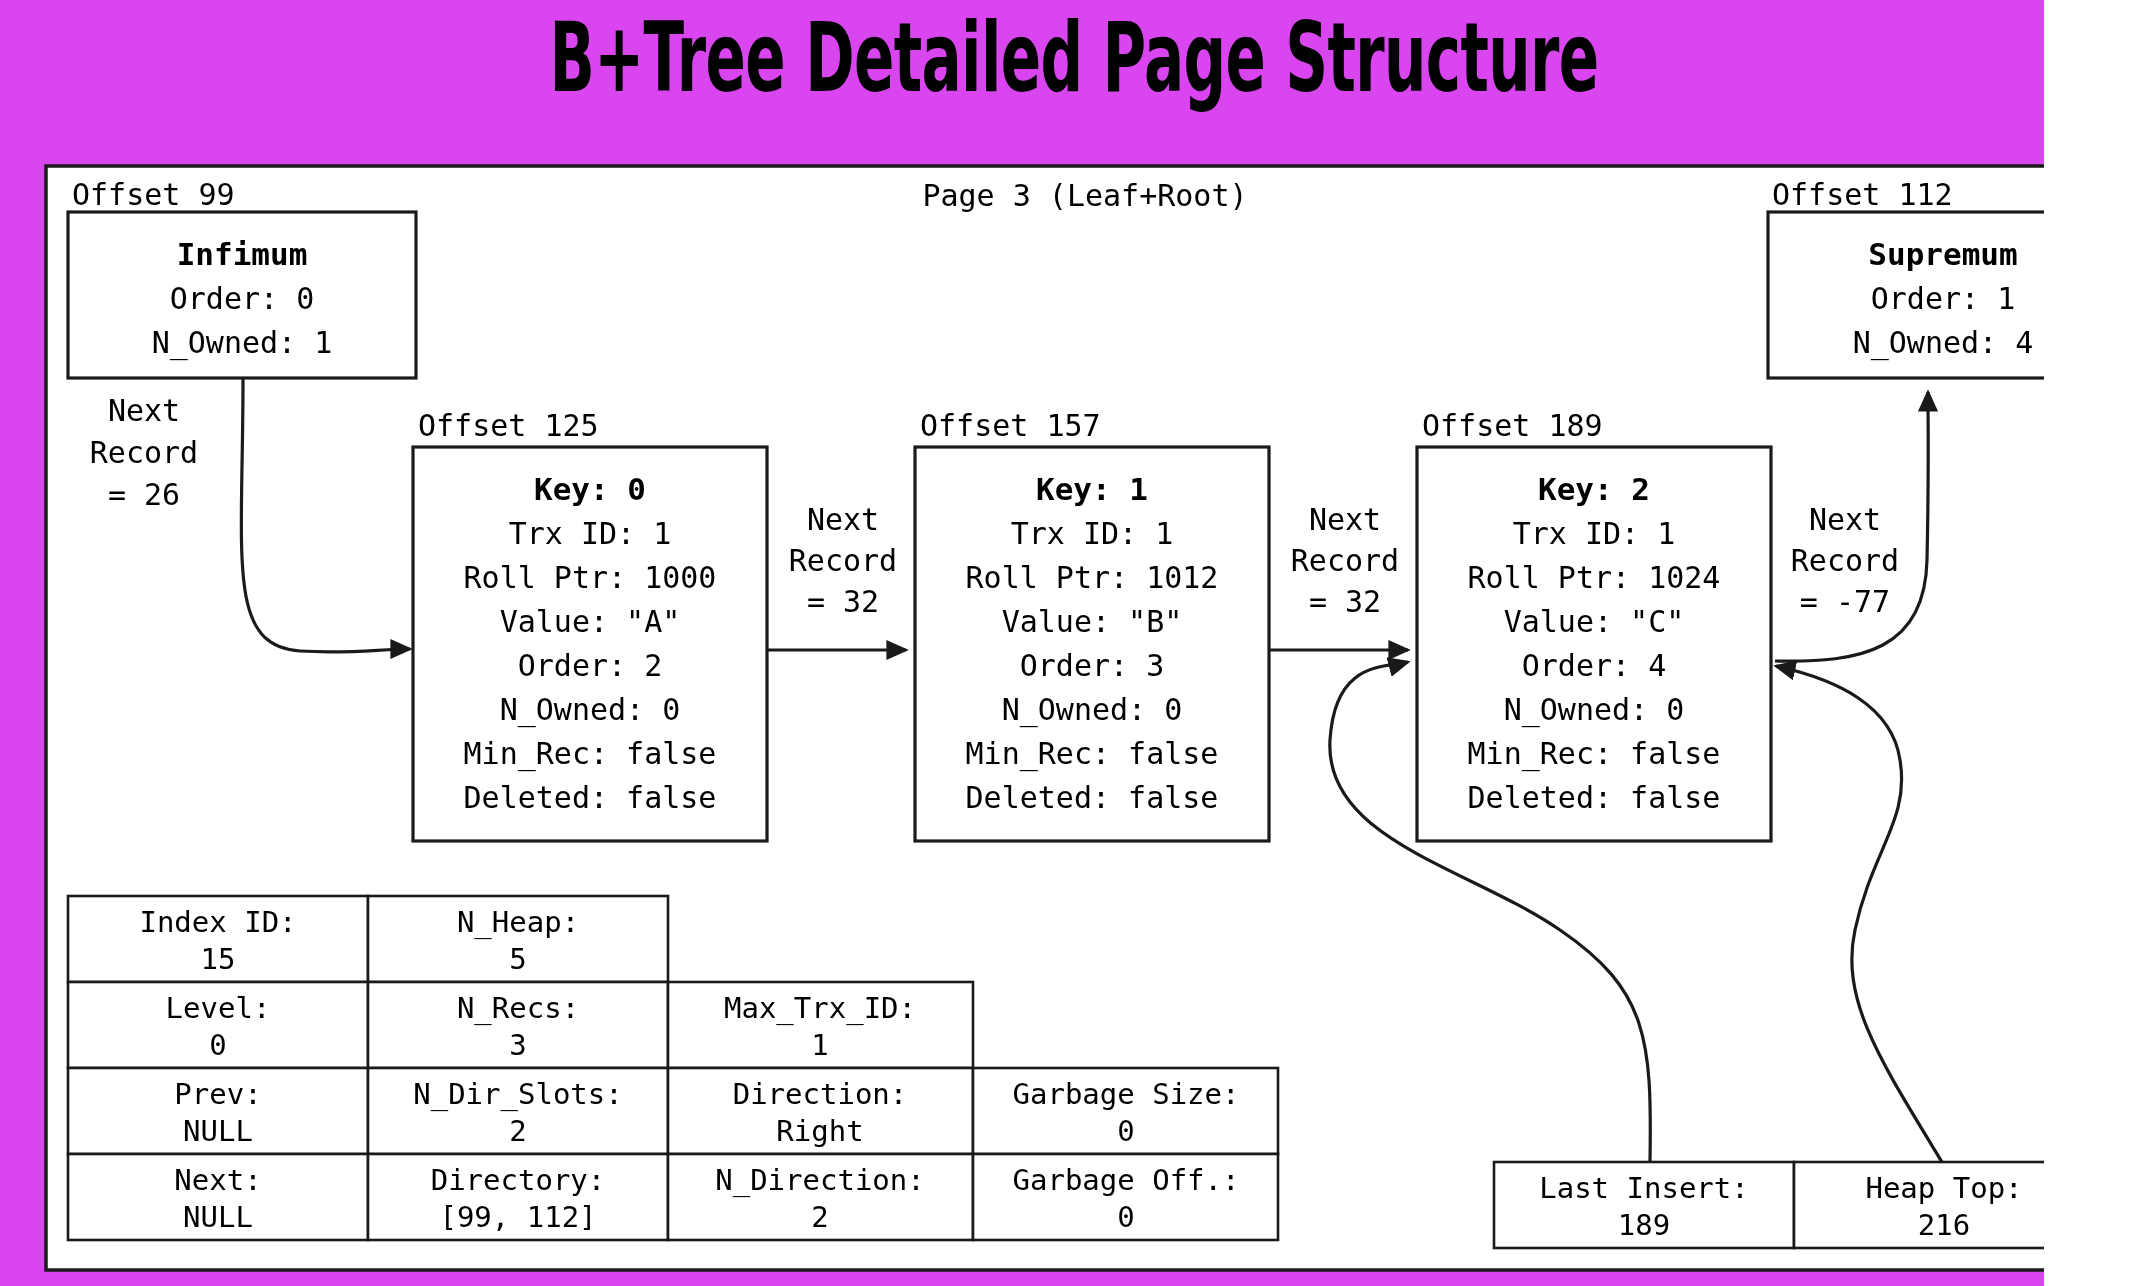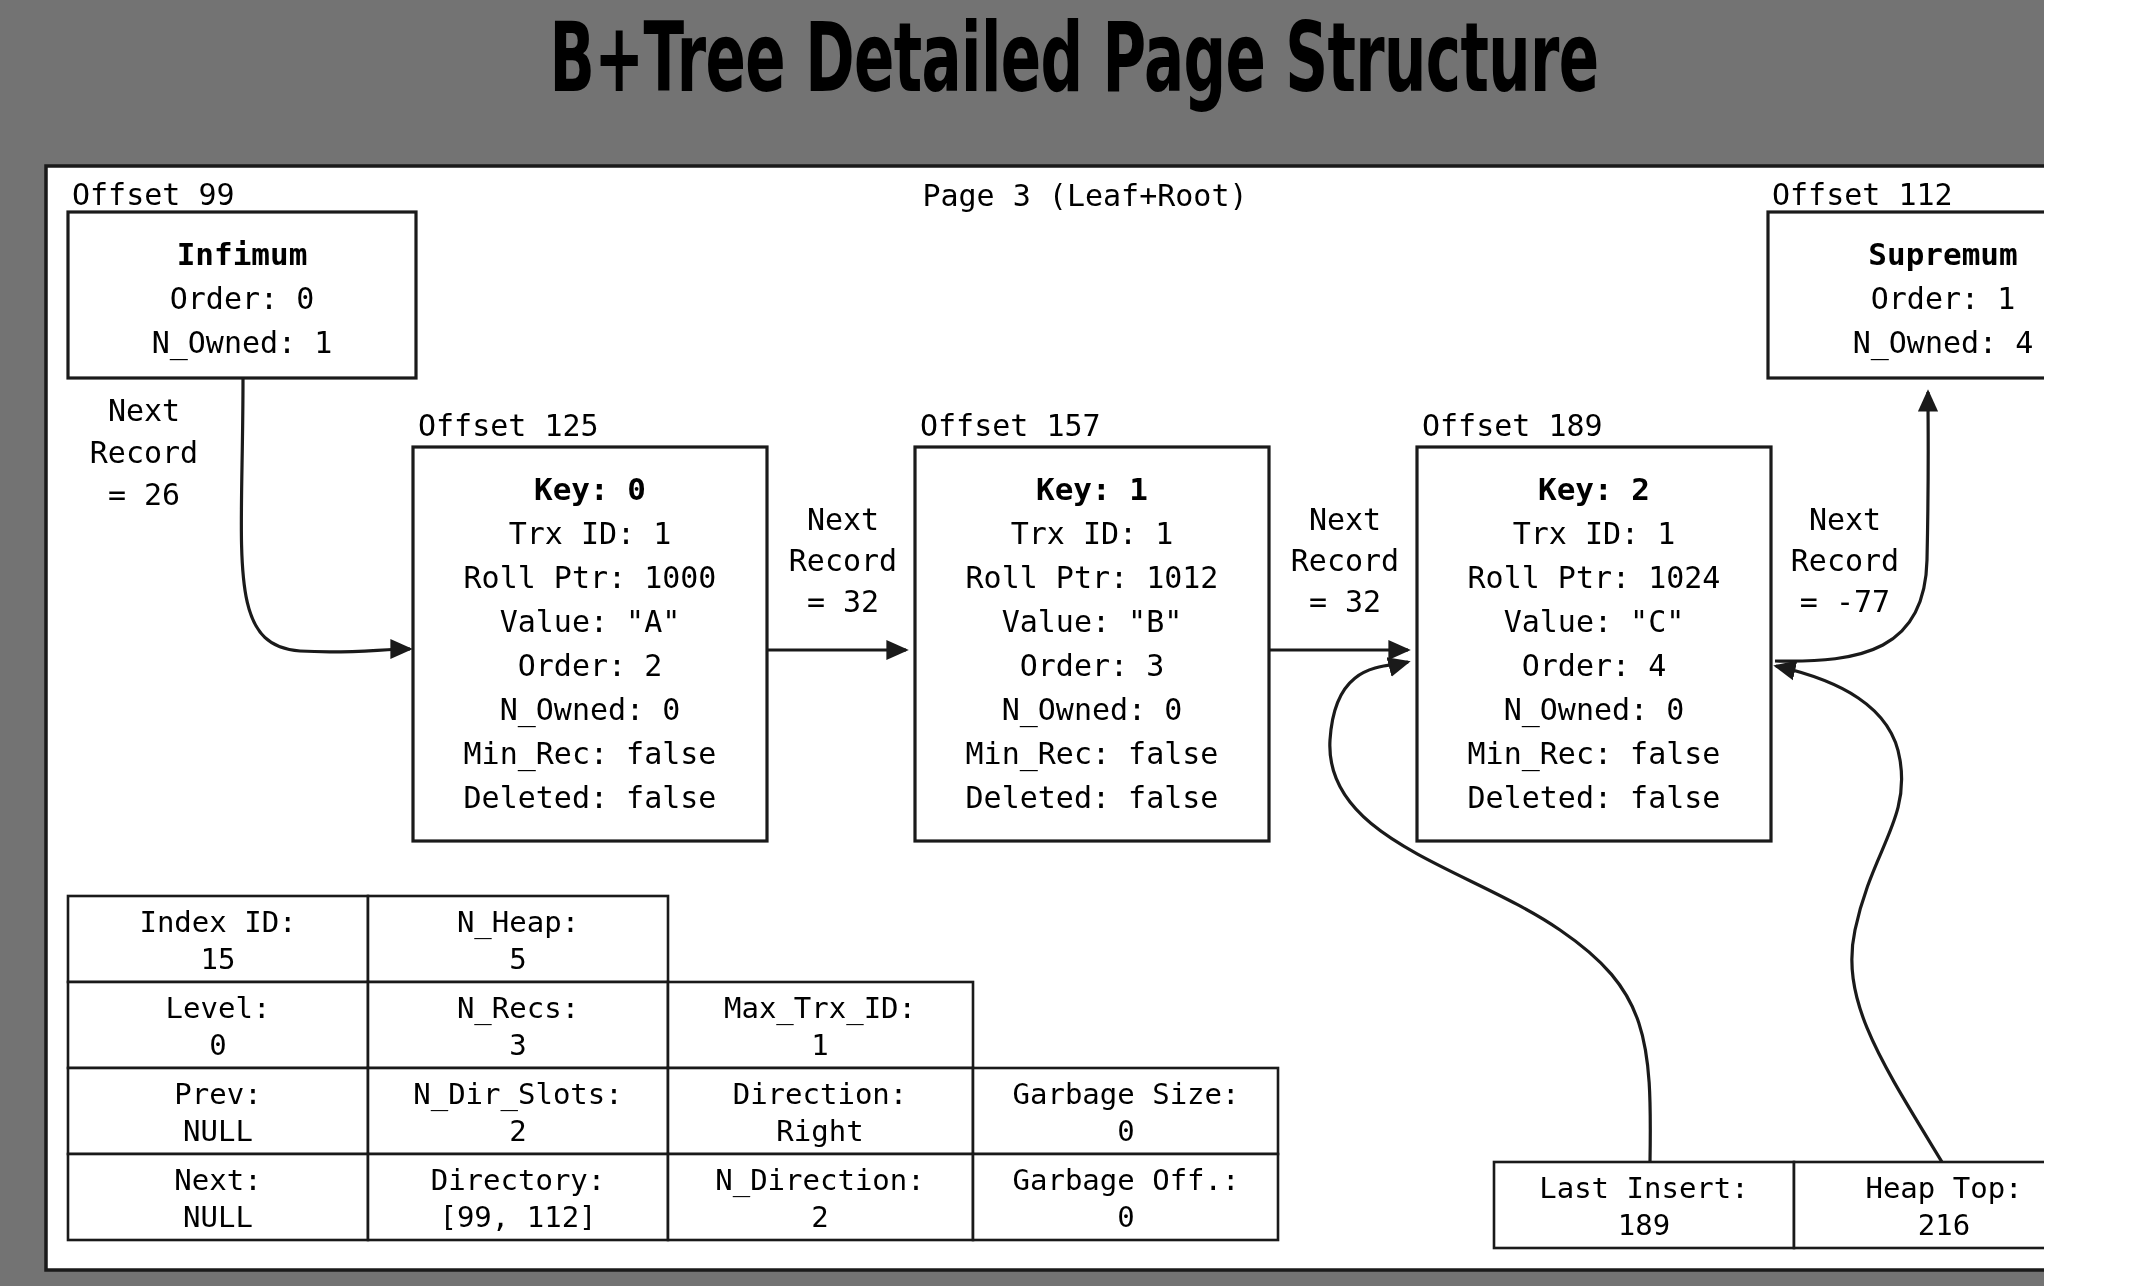--- a/index.html
+++ b/index.html
@@ -4,21 +4,21 @@
 <style>
   html, body {
     margin: 0;
     padding: 0;
     background: #ffffff;
   }
   #page {
     position: relative;
     width: 2044px;
     height: 1286px;
-    background: #737373;
+    background: #d946ef;
     overflow: hidden;
     font-family: "DejaVu Sans Mono", "Liberation Mono", monospace;
   }
   #title {
     position: absolute;
     left: 0;
     top: 2px;
     width: 2148px;
     text-align: center;
     font-family: "DejaVu Sans", "Liberation Sans", sans-serif;

